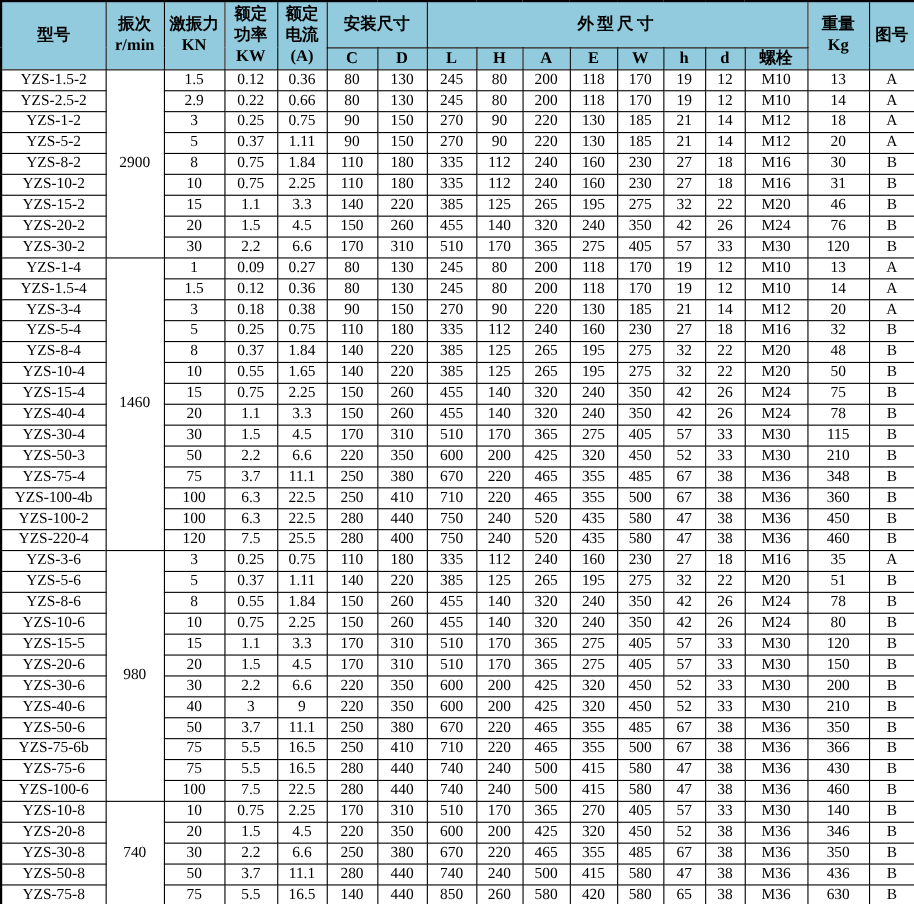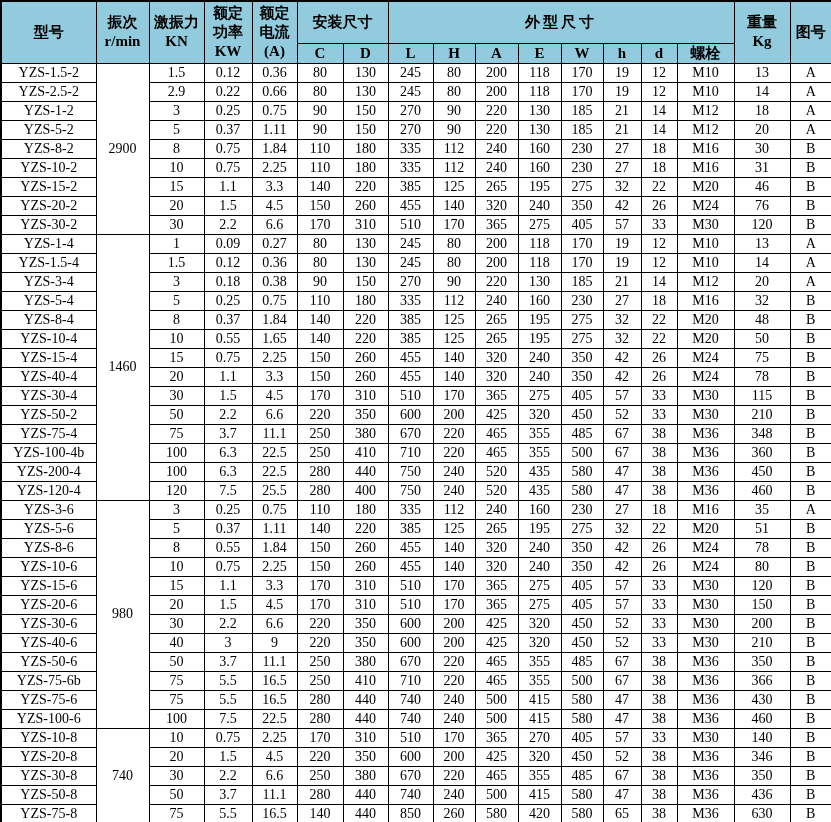--- a/index.html
+++ b/index.html
@@ -420,21 +420,21 @@
         <td>365</td>
         <td>275</td>
         <td>405</td>
         <td>57</td>
         <td>33</td>
         <td>M30</td>
         <td>115</td>
         <td>B</td>
       </tr>
       <tr>
-        <td class="model-col">YZS-50-2</td>
+        <td class="model-col">YZS-50-3</td>
         <td>50</td>
         <td>2.2</td>
         <td>6.6</td>
         <td>220</td>
         <td>350</td>
         <td>600</td>
         <td>200</td>
         <td>425</td>
         <td>320</td>
         <td>450</td>
@@ -474,39 +474,39 @@
         <td>465</td>
         <td>355</td>
         <td>500</td>
         <td>67</td>
         <td>38</td>
         <td>M36</td>
         <td>360</td>
         <td>B</td>
       </tr>
       <tr>
-        <td class="model-col">YZS-200-4</td>
+        <td class="model-col">YZS-100-2</td>
         <td>100</td>
         <td>6.3</td>
         <td>22.5</td>
         <td>280</td>
         <td>440</td>
         <td>750</td>
         <td>240</td>
         <td>520</td>
         <td>435</td>
         <td>580</td>
         <td>47</td>
         <td>38</td>
         <td>M36</td>
         <td>450</td>
         <td>B</td>
       </tr>
       <tr>
-        <td class="model-col">YZS-120-4</td>
+        <td class="model-col">YZS-220-4</td>
         <td>120</td>
         <td>7.5</td>
         <td>25.5</td>
         <td>280</td>
         <td>400</td>
         <td>750</td>
         <td>240</td>
         <td>520</td>
         <td>435</td>
         <td>580</td>
@@ -583,21 +583,21 @@
         <td>320</td>
         <td>240</td>
         <td>350</td>
         <td>42</td>
         <td>26</td>
         <td>M24</td>
         <td>80</td>
         <td>B</td>
       </tr>
       <tr>
-        <td class="model-col">YZS-15-6</td>
+        <td class="model-col">YZS-15-5</td>
         <td>15</td>
         <td>1.1</td>
         <td>3.3</td>
         <td>170</td>
         <td>310</td>
         <td>510</td>
         <td>170</td>
         <td>365</td>
         <td>275</td>
         <td>405</td>

